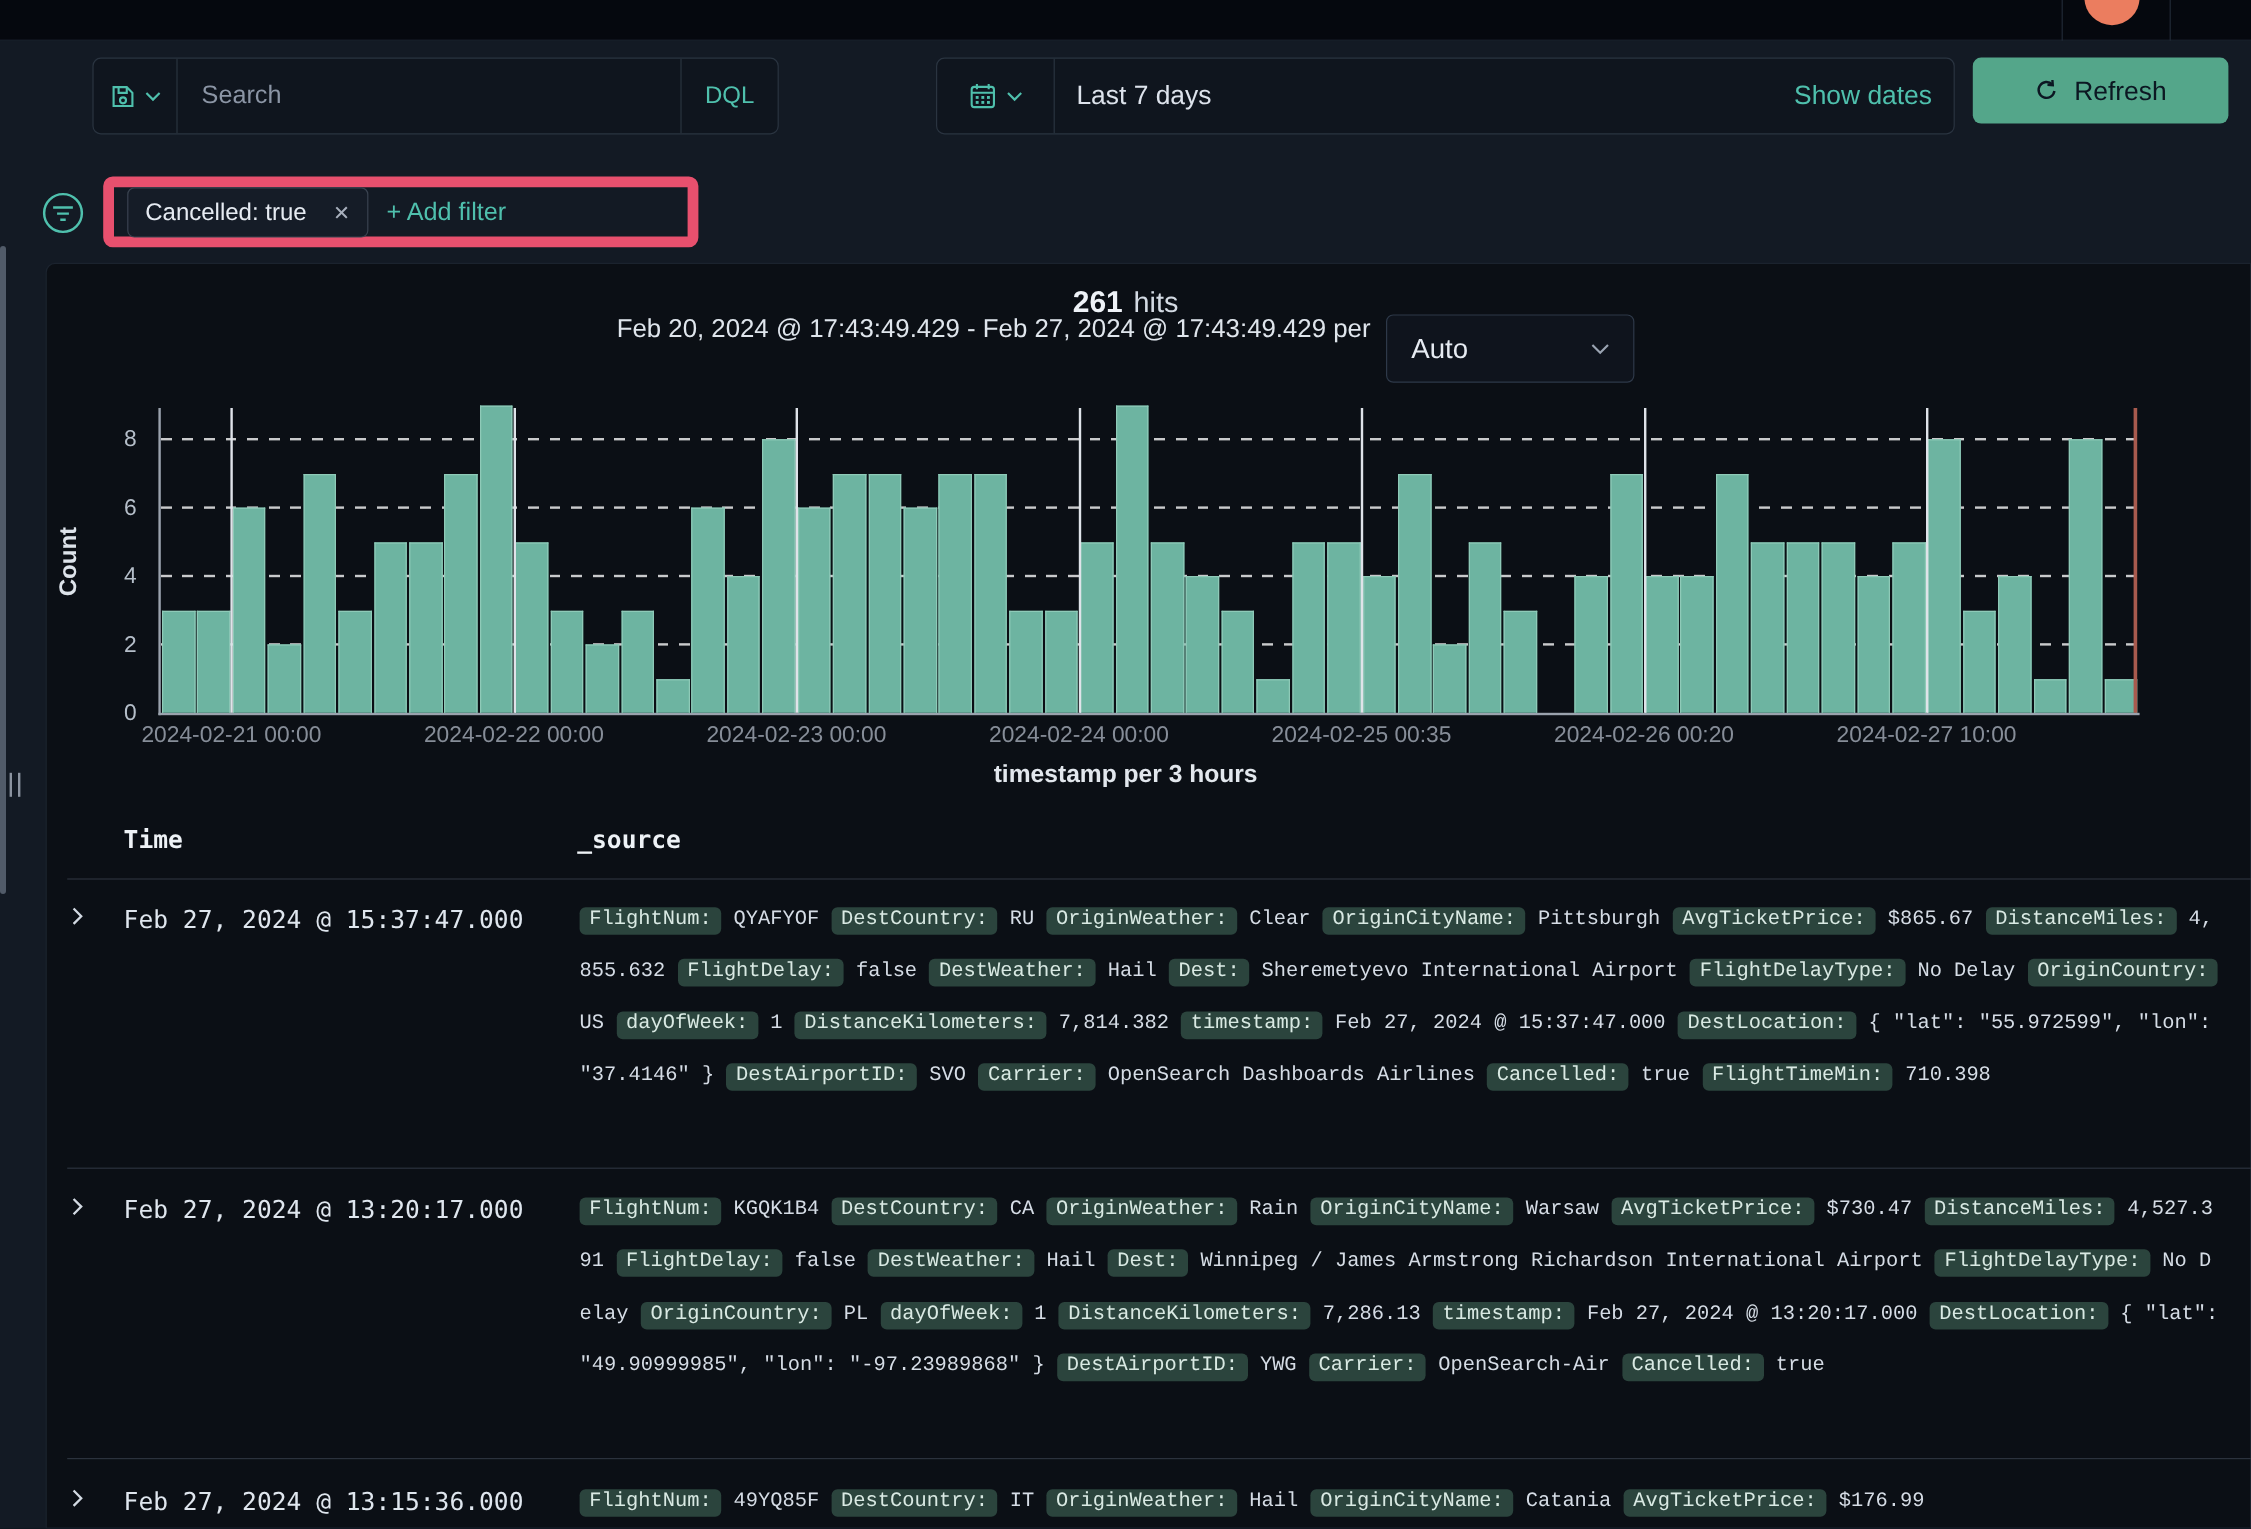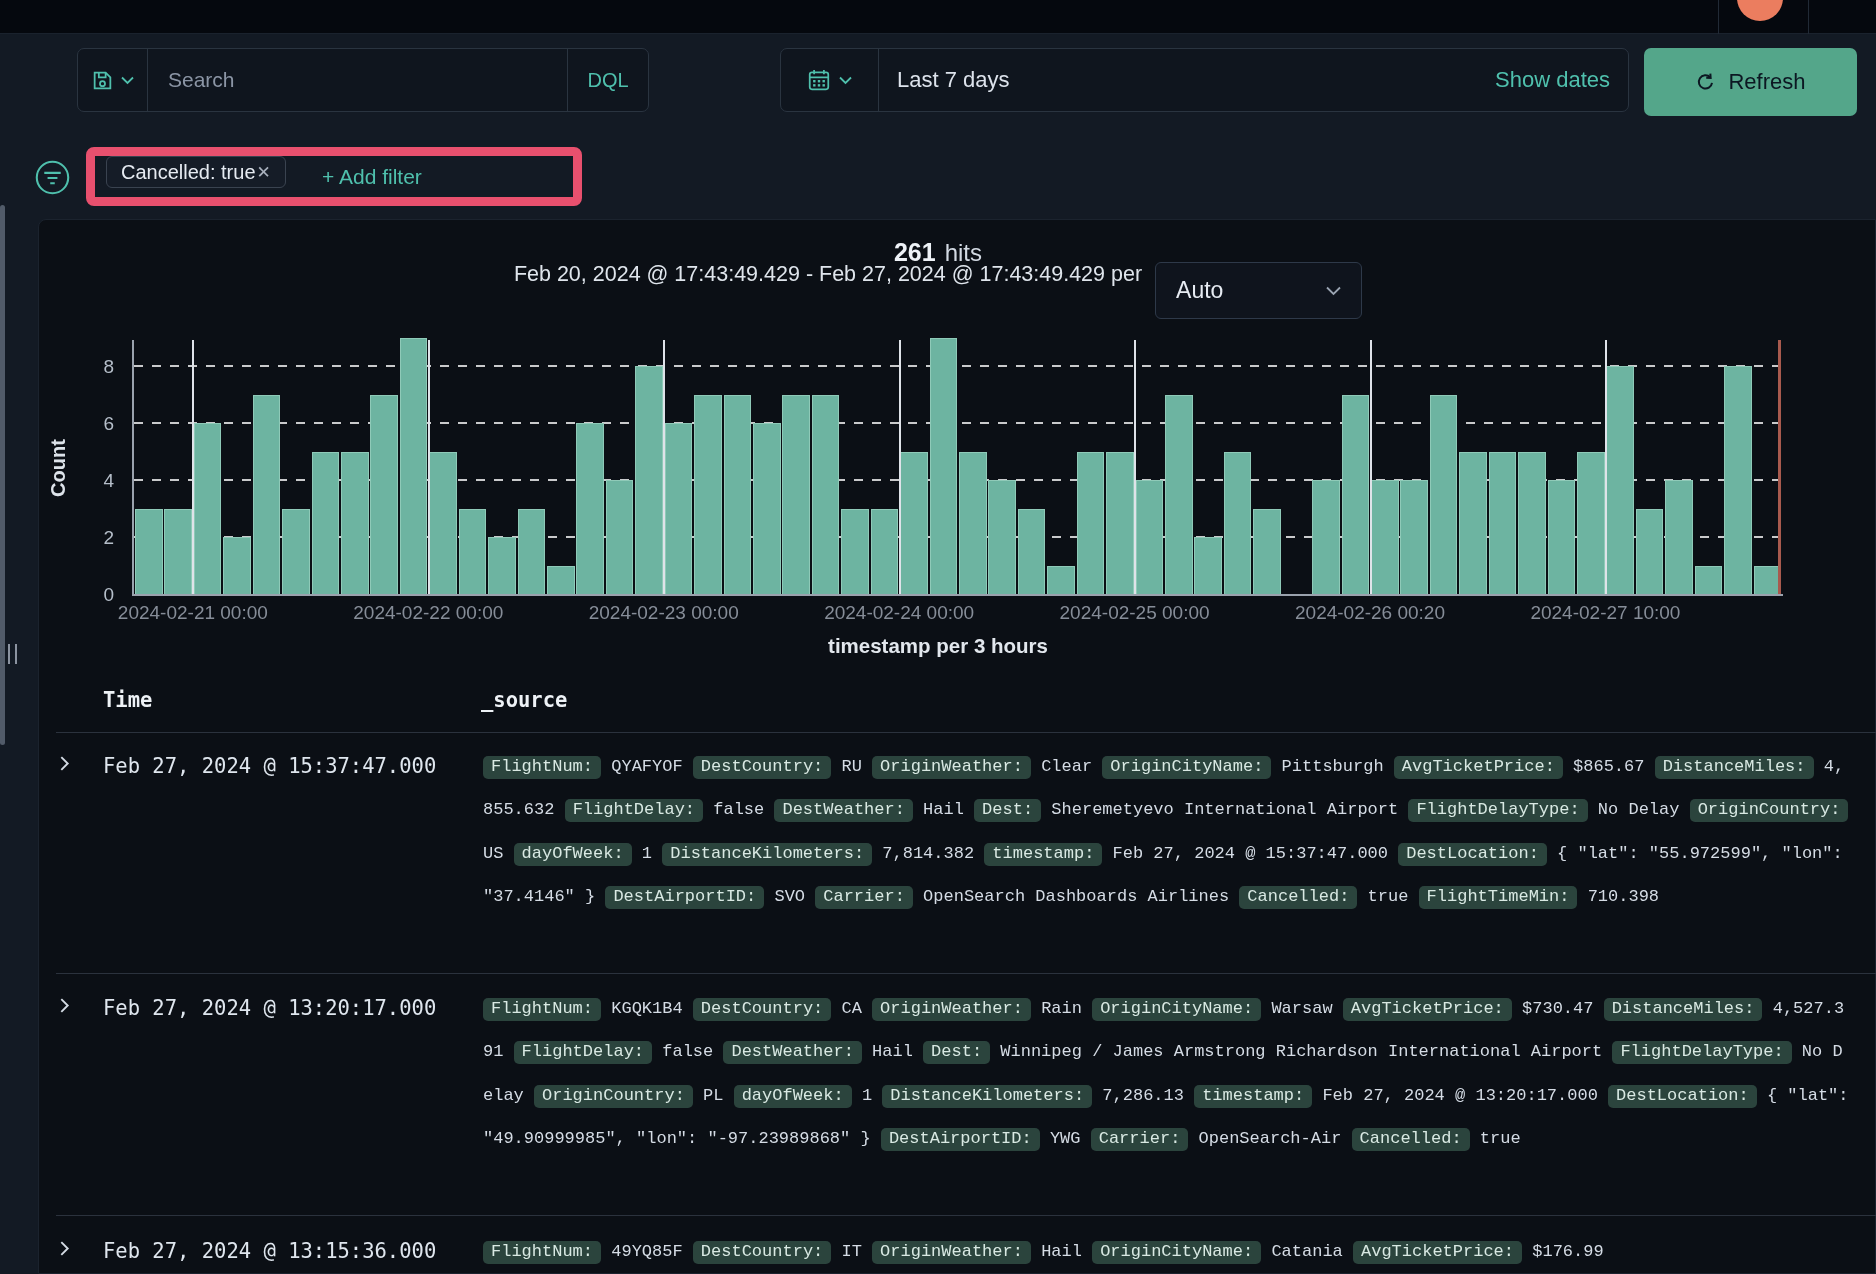--- a/index.html
+++ b/index.html
@@ -33,30 +33,30 @@
   .save-btn { width:69px; display:flex; align-items:center; justify-content:center; gap:7px; cursor:pointer; }
   .gdiv { width:1px; background:var(--box-border); }
   .search-input { flex:1; background:transparent; border:none; outline:none;
     padding:0 20px; font-size:21px; color:var(--text); font-family:"Liberation Sans",sans-serif; }
   .search-input::placeholder { color:var(--muted); }
   .dql-btn { width:80px; display:flex; align-items:center; justify-content:center;
     color:var(--accent); font-size:20px; cursor:pointer; }
   .cal-btn { width:97px; display:flex; align-items:center; justify-content:center; gap:8px; cursor:pointer; }
   .range-label { display:flex; align-items:center; padding-left:18px; font-size:22px; color:var(--text); flex:1; cursor:pointer; }
   .show-dates { display:flex; align-items:center; padding-right:18px; color:var(--accent); font-size:22px; cursor:pointer; }
-  .refresh-btn { position:absolute; left:1644px; top:48px; width:213px; height:68px;
+  .refresh-btn { position:absolute; left:1644px; top:48px; width:213px; height:55px;
     background:var(--refresh-bg); border-radius:7px; display:flex; align-items:center;
     justify-content:center; gap:12px; color:var(--refresh-text); font-size:22px; cursor:pointer; }
   
   .funnel-icon { position:absolute; left:34px; top:159px; cursor:pointer; }
   .annotation { position:absolute; left:86px; top:147px; width:496px; height:59px;
     border:9px solid var(--annotation); border-radius:8px; z-index:40; pointer-events:none; }
-  .pill { position:absolute; left:106px; top:156px; height:32px; padding:0 14px;
+  .pill { position:absolute; left:106px; top:156px; height:42px; padding:0 14px;
     background:#151c27; border:1px solid #3a4350; border-radius:6px;
-    display:flex; align-items:center; gap:1px; font-size:20px; color:#e6ebf2; cursor:pointer; z-index:41; }
+    display:flex; align-items:center; gap:22px; font-size:20px; color:#e6ebf2; cursor:pointer; z-index:41; }
   .pill .x { color:#a8b0bd; font-size:17px; }
   .add-filter { position:absolute; left:322px; top:156px; height:42px; display:flex;
     align-items:center; color:var(--accent); font-size:21px; cursor:pointer; z-index:41; }
   
   .left-scrollbar { position:absolute; left:0; top:205px; width:5px; height:540px;
     background:#515b69; border-radius:3px; z-index:30; }
   .collapse-handle { position:absolute; left:8px; top:644px; width:9px; height:20px;
     border-left:2px solid #8b93a0; border-right:2px solid #8b93a0; z-index:30; cursor:pointer; }
   
   .panel { position:absolute; left:38px; top:219px; width:1838px; height:1055px;
@@ -284,21 +284,21 @@
       <div class="ylabel" style="top: 527.111px;">2</div>
       <div class="ylabel" style="top: 470.222px;">4</div>
       <div class="ylabel" style="top: 413.333px;">6</div>
       <div class="ylabel" style="top: 356.444px;">8</div>
     </div>
   <div class="xticks" id="xticks">
       <div class="xtick" style="left: 58.8571px;">2024-02-21 00:00</div>
       <div class="xtick" style="left: 294.286px;">2024-02-22 00:00</div>
       <div class="xtick" style="left: 529.714px;">2024-02-23 00:00</div>
       <div class="xtick" style="left: 765.143px;">2024-02-24 00:00</div>
-      <div class="xtick" style="left: 1000.57px;">2024-02-25 00:00</div>
+      <div class="xtick" style="left: 1000.57px;">2024-02-25 00:35</div>
       <div class="xtick" style="left: 1236px;">2024-02-26 00:20</div>
       <div class="xtick" style="left: 1471.43px;">2024-02-27 10:00</div>
     </div>
   <div class="xtitle">timestamp per 3 hours</div>
 
   <div class="thead th-time">Time</div>
   <div class="thead th-source">_source</div>
   <div id="table-body">
       <div class="tdivider" style="top: 732px;"></div>
       <div class="tdivider" style="top: 973px;"></div>

